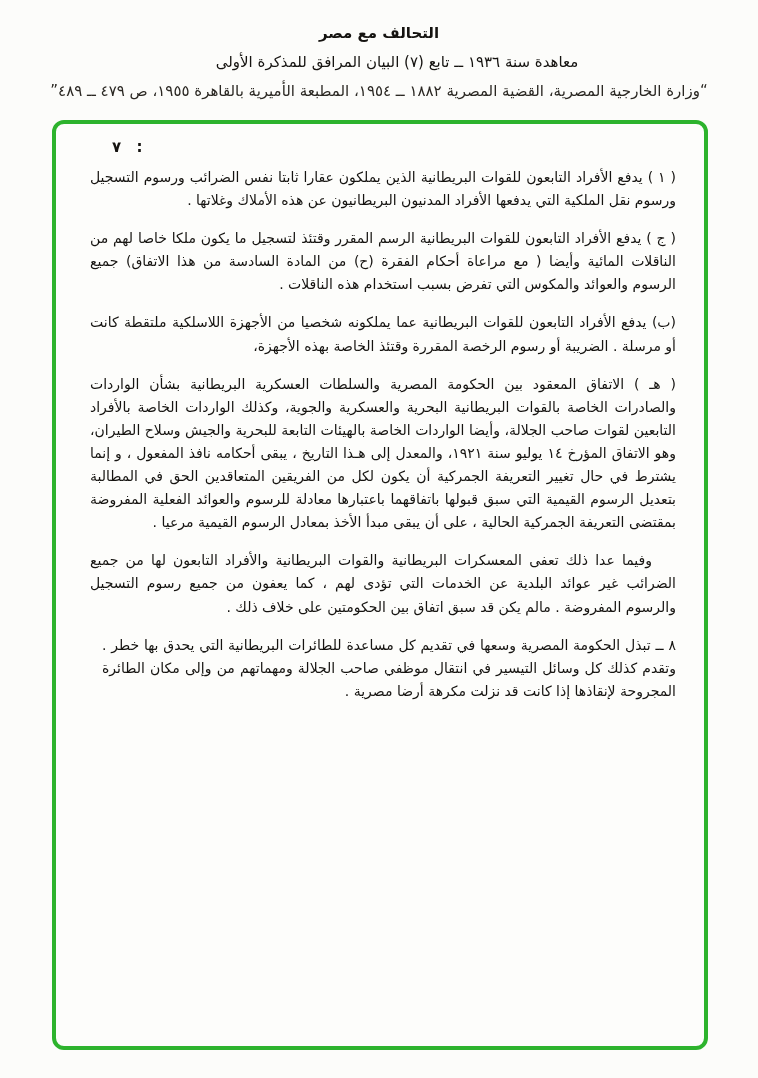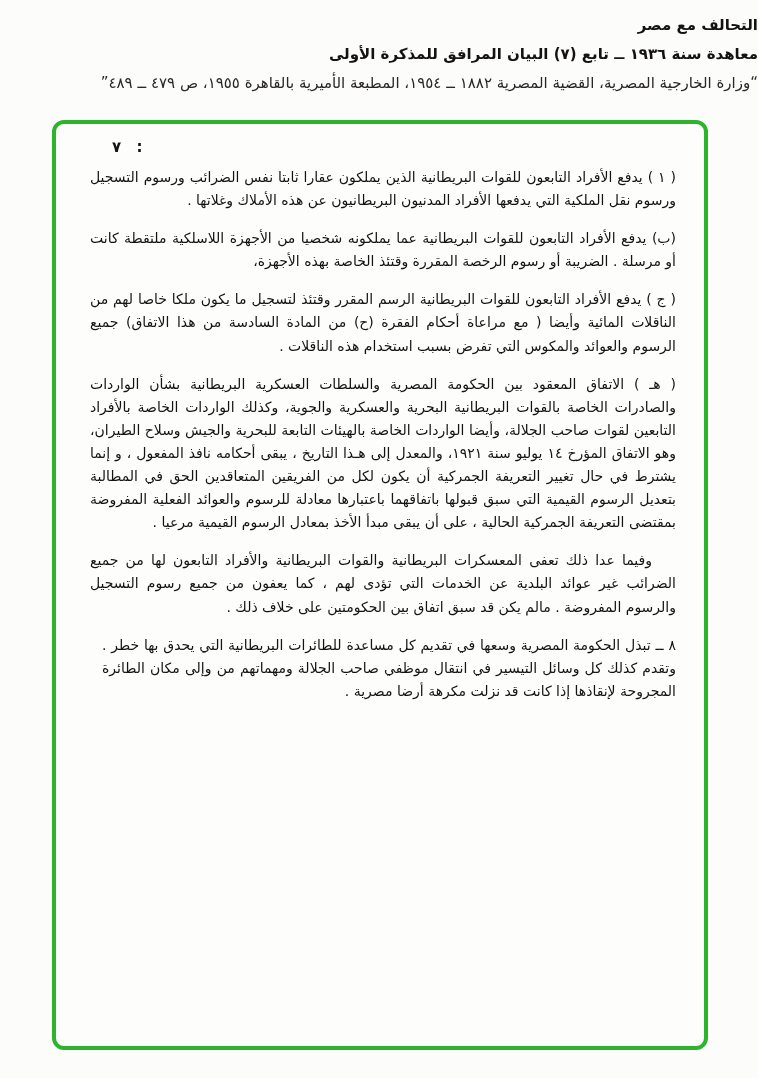--- a/index.html
+++ b/index.html
@@ -10,30 +10,30 @@
     width: 758px;
     height: 1078px;
     background: #fcfcfa;
     color: #151310;
     font-family: "DejaVu Sans", sans-serif;
     position: relative;
     overflow: hidden;
   }
   .doc-header {
     direction: rtl;
-    text-align: right;
-    padding-top: 16px;
+    text-align: center;
+    padding-top: 24px;
   }
   .doc-title {
     font-size: 15px;
     font-weight: bold;
   }
   .doc-subtitle {
     font-size: 15px;
-    font-weight: bold;
+    font-weight: normal;
     margin-top: 11px;
     margin-left: 36px;
   }
   .doc-source {
     font-size: 15px;
     margin-top: 11px;
     color: #2a2722;
     letter-spacing: 0.2px;
   }
   .frame {
@@ -89,27 +89,27 @@
   <section class="frame" style="border-color: rgb(45, 179, 45);">
 
     <div class="page-marker">٧ :</div>
 
     <p class="clause">
       <span class="marker">( ١ )</span>
       <span class="ctext">يدفع الأفراد التابعون للقوات البريطانية الذين يملكون عقارا ثابتا نفس الضرائب ورسوم التسجيل ورسوم نقل الملكية التي يدفعها الأفراد المدنيون البريطانيون عن هذه الأملاك وغلاتها .</span>
     </p>
 
     <p class="clause">
-      <span class="marker">(ب)</span>
-      <span class="ctext">يدفع الأفراد التابعون للقوات البريطانية عما يملكونه شخصيا من الأجهزة اللاسلكية ملتقطة كانت أو مرسلة . الضريبة أو رسوم الرخصة المقررة وقتئذ الخاصة بهذه الأجهزة،</span>
+      <span class="marker">( ج )</span>
+      <span class="ctext">يدفع الأفراد التابعون للقوات البريطانية الرسم المقرر وقتئذ لتسجيل ما يكون ملكا خاصا لهم من الناقلات المائية وأيضا ( مع مراعاة أحكام الفقرة (ح) من المادة السادسة من هذا الاتفاق) جميع الرسوم والعوائد والمكوس التي تفرض بسبب استخدام هذه الناقلات .</span>
     </p>
 
     <p class="clause">
-      <span class="marker">( ج )</span>
-      <span class="ctext">يدفع الأفراد التابعون للقوات البريطانية الرسم المقرر وقتئذ لتسجيل ما يكون ملكا خاصا لهم من الناقلات المائية وأيضا ( مع مراعاة أحكام الفقرة (ح) من المادة السادسة من هذا الاتفاق) جميع الرسوم والعوائد والمكوس التي تفرض بسبب استخدام هذه الناقلات .</span>
+      <span class="marker">(ب)</span>
+      <span class="ctext">يدفع الأفراد التابعون للقوات البريطانية عما يملكونه شخصيا من الأجهزة اللاسلكية ملتقطة كانت أو مرسلة . الضريبة أو رسوم الرخصة المقررة وقتئذ الخاصة بهذه الأجهزة،</span>
     </p>
 
 
     <p class="clause">
       <span class="marker">( هـ )</span>
       <span class="ctext">الاتفاق المعقود بين الحكومة المصرية والسلطات العسكرية البريطانية بشأن الواردات والصادرات الخاصة بالقوات البريطانية البحرية والعسكرية والجوية، وكذلك الواردات الخاصة بالأفراد التابعين لقوات صاحب الجلالة، وأيضا الواردات الخاصة بالهيئات التابعة للبحرية والجيش وسلاح الطيران، وهو الاتفاق المؤرخ ١٤ يوليو سنة ١٩٢١، والمعدل إلى هـذا التاريخ ، يبقى أحكامه نافذ المفعول ، و إنما يشترط في حال تغيير التعريفة الجمركية أن يكون لكل من الفريقين المتعاقدين الحق في المطالبة بتعديل الرسوم القيمية التي سبق قبولها باتفاقهما باعتبارها معادلة للرسوم والعوائد الفعلية المفروضة بمقتضى التعريفة الجمركية الحالية ، على أن يبقى مبدأ الأخذ بمعادل الرسوم القيمية مرعيا .</span>
     </p>
 
     <p class="clause indent">وفيما عدا ذلك تعفى المعسكرات البريطانية والقوات البريطانية والأفراد التابعون لها من جميع الضرائب غير عوائد البلدية عن الخدمات التي تؤدى لهم ، كما يعفون من جميع رسوم التسجيل والرسوم المفروضة . مالم يكن قد سبق اتفاق بين الحكومتين على خلاف ذلك .</p>
 

